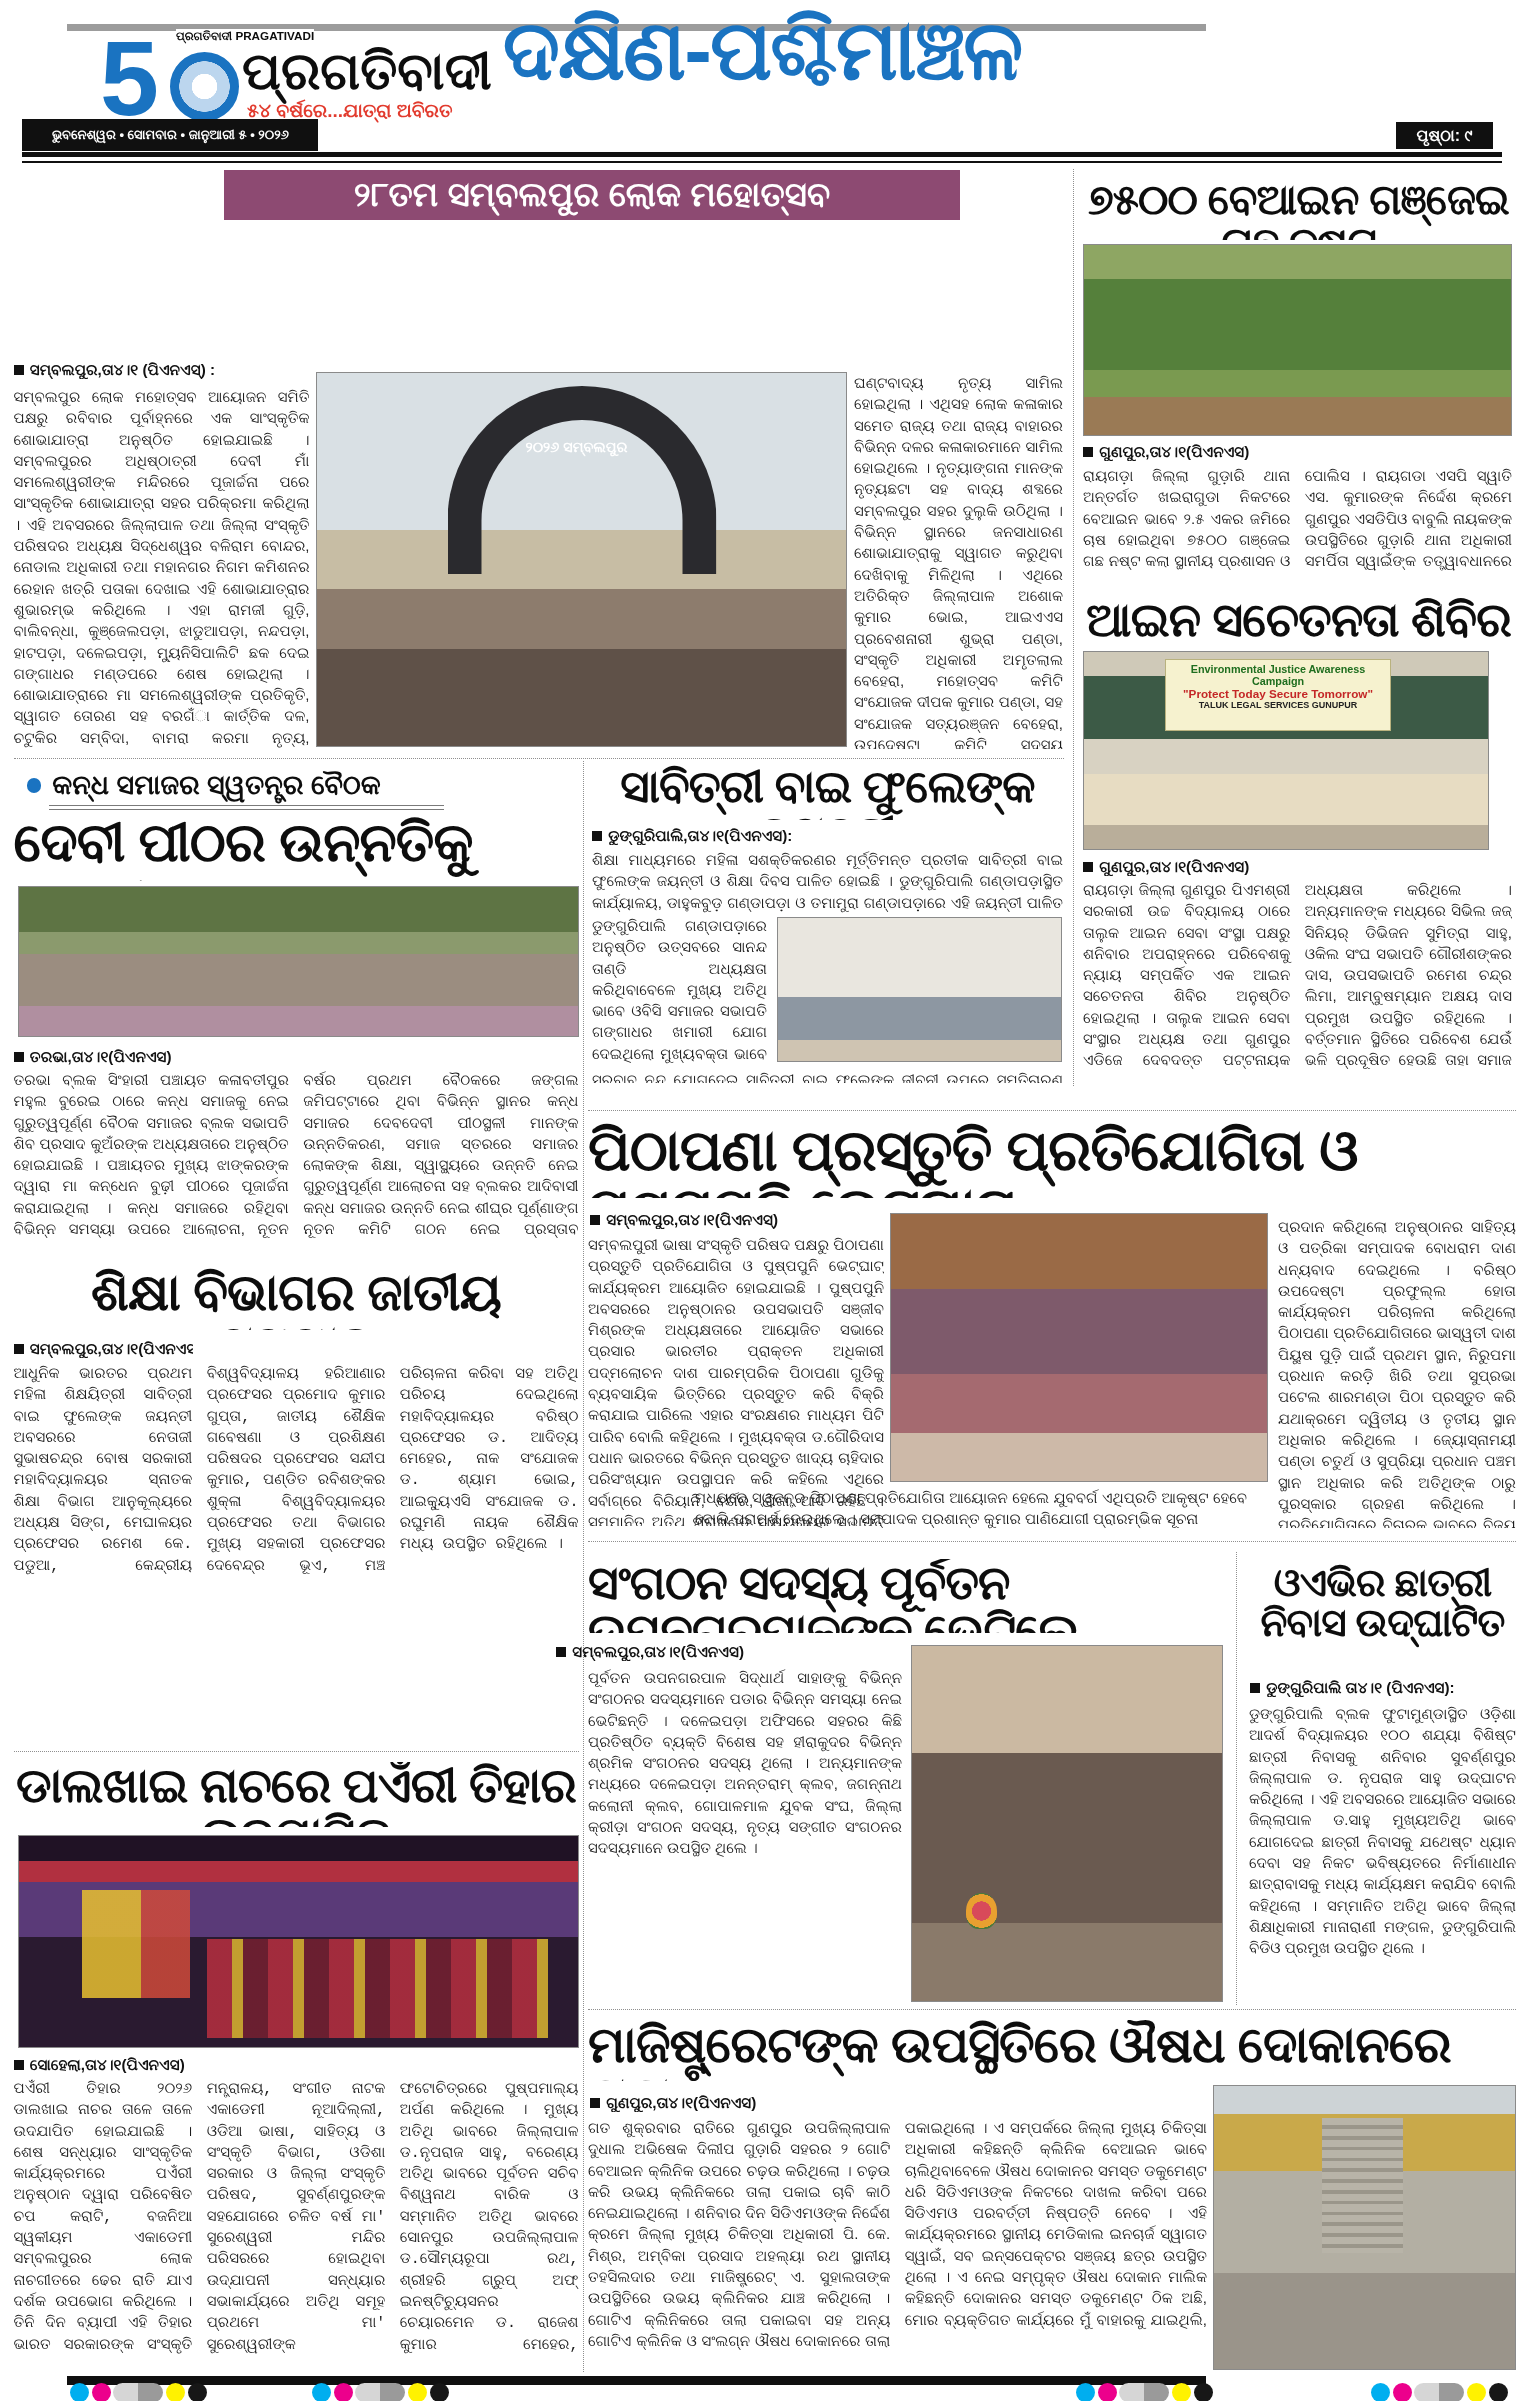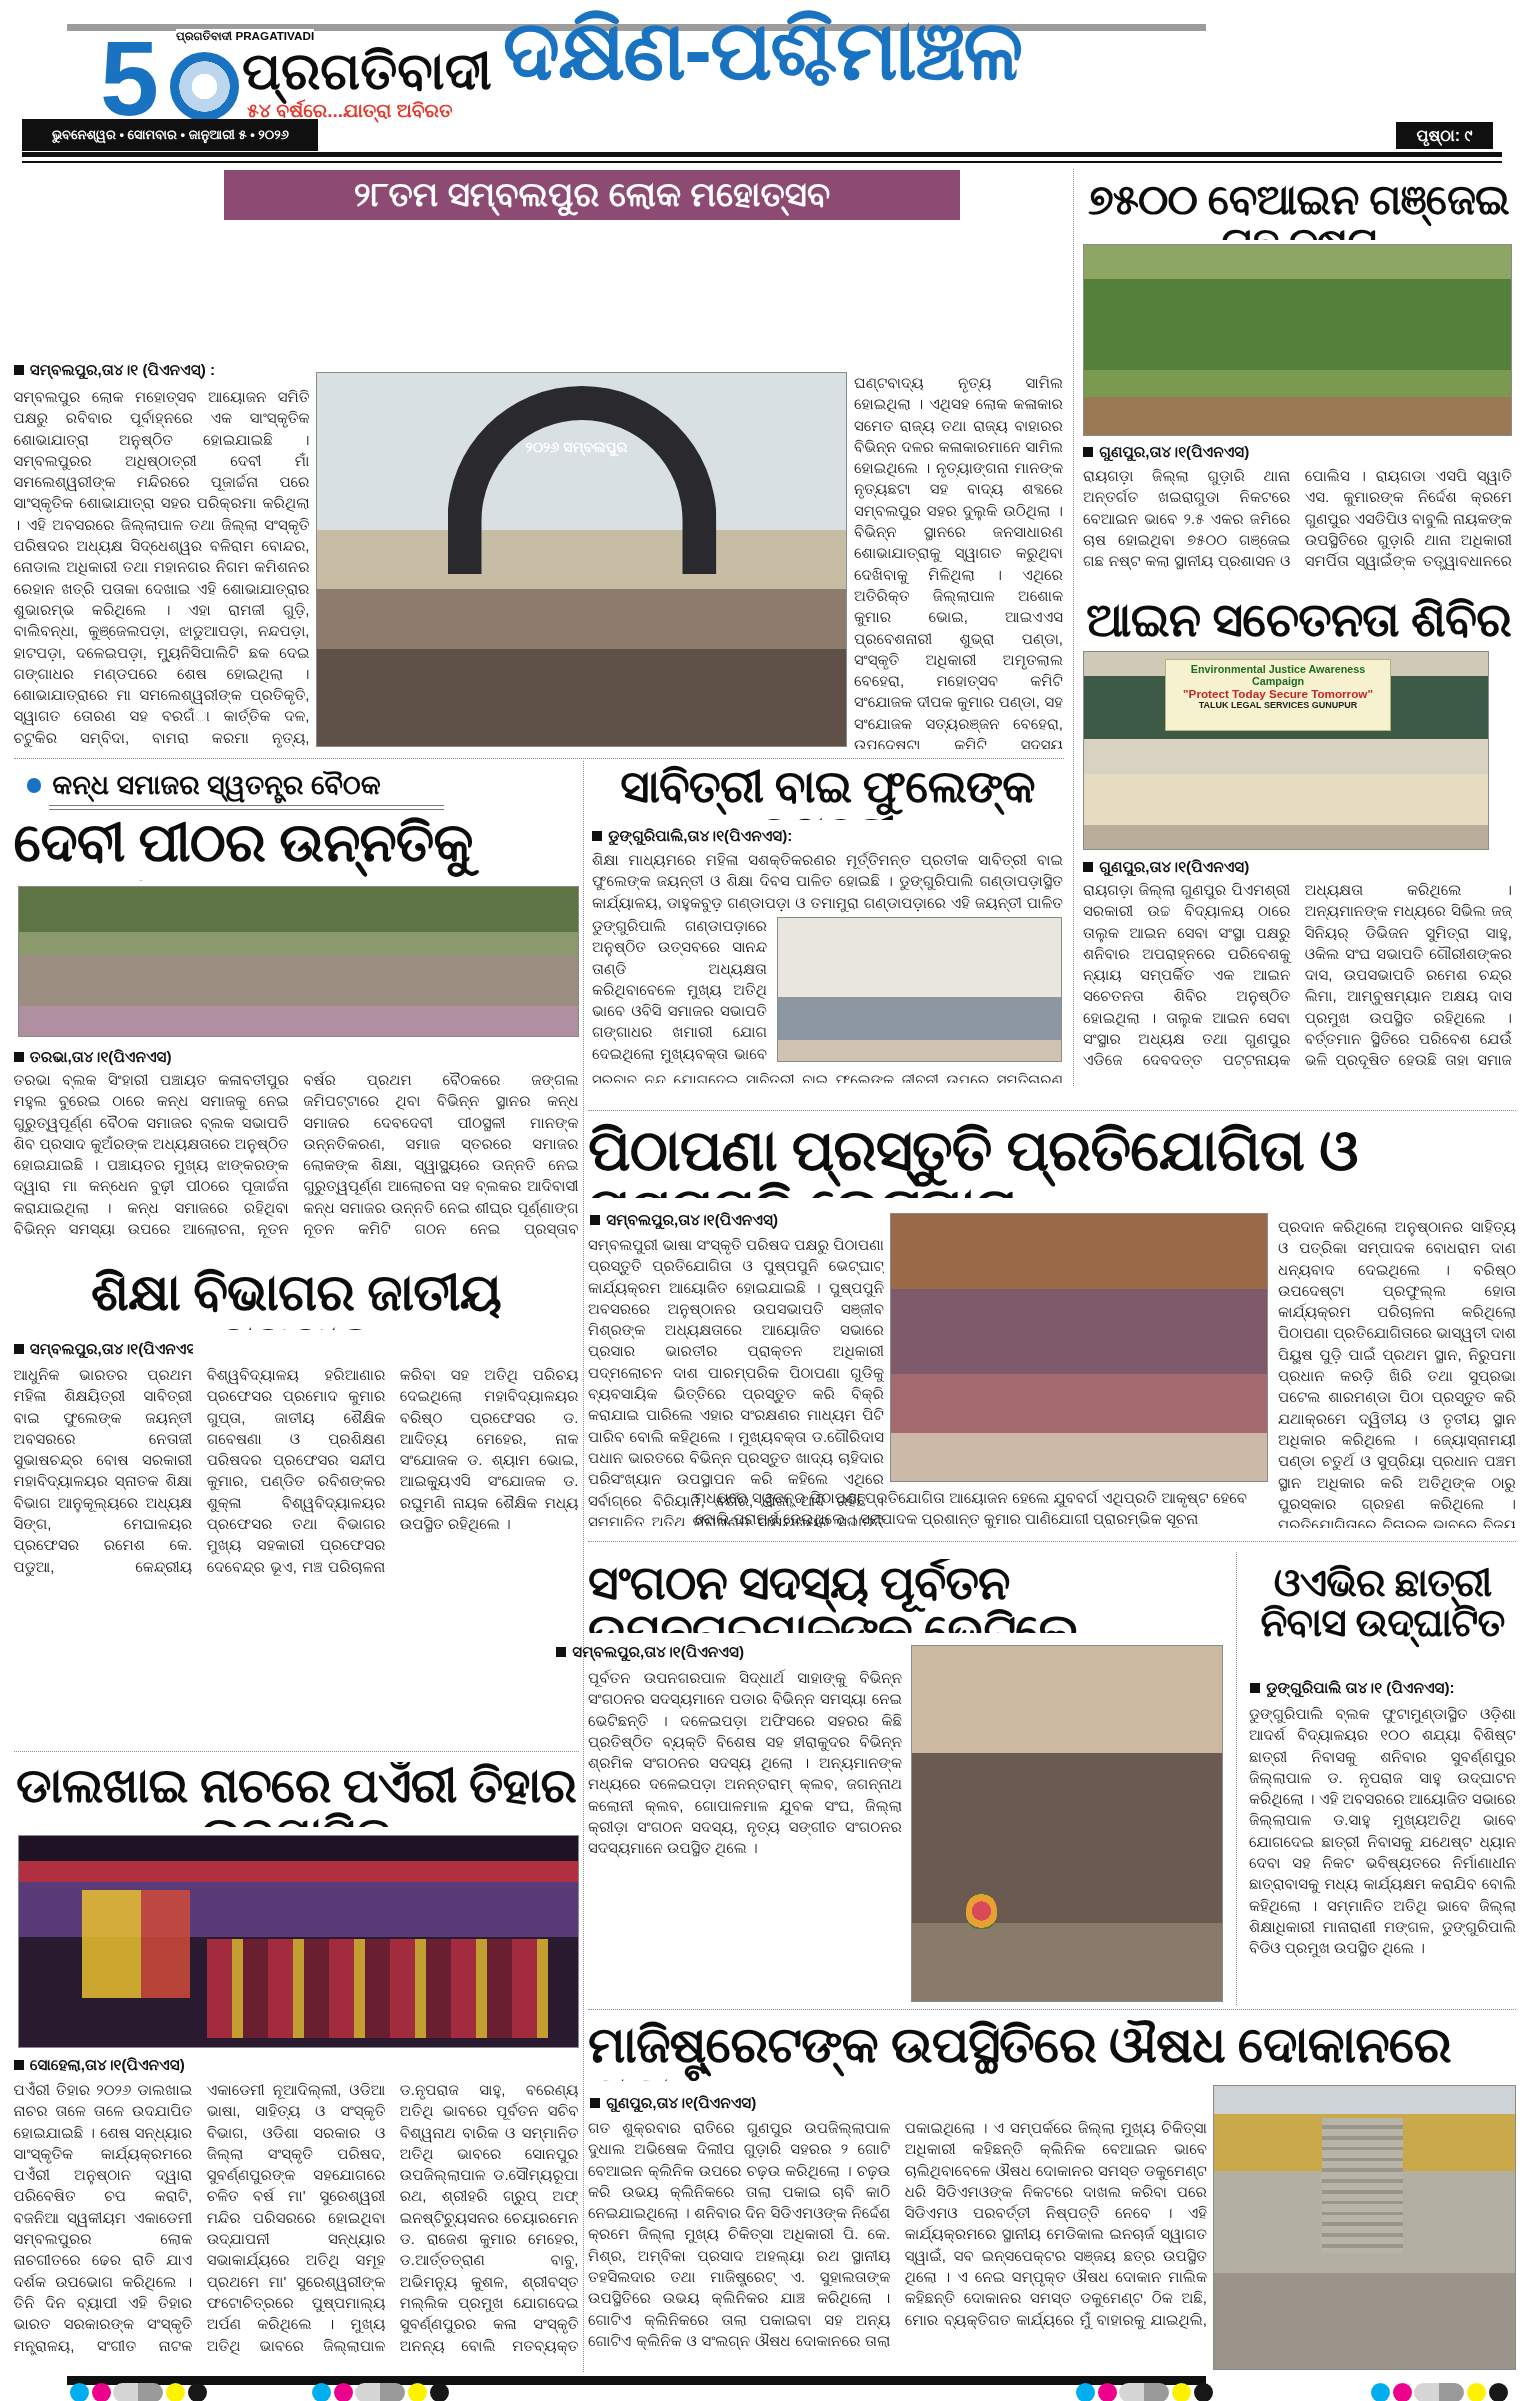--- a/index.html
+++ b/index.html
@@ -5,21 +5,21 @@
   html,body{margin:0;padding:0;background:#e9e9e9;}
   #page{position:relative;width:1525px;height:2401px;background:#ffffff;margin:0 auto;
         font-family:"Liberation Sans","DejaVu Sans",sans-serif;color:#1b1b1b;overflow:hidden;}
   .abs{position:absolute;}
   .hl{font-weight:bold;color:#0d0d0d;letter-spacing:-0.9px;line-height:1.02;overflow:hidden;}
   .center{text-align:center;}
   .byline{font-weight:bold;font-size:15.2px;color:#111;white-space:nowrap;overflow:hidden;}
   .byline .sq{display:inline-block;width:10px;height:10px;background:#111;margin-right:6.3px;}
   .body-txt{font-size:15px;line-height:1.42;text-align:justify;overflow:hidden;color:#1c1c1c;}
   .cols2{column-count:2;column-gap:14.4px;}
-  .cols3{column-count:3;column-gap:14.4px;}
+  .cols3{column-count:3;column-gap:14.4px;font-family:Liberation Mono, monospace;}
   .photo{position:absolute;border:0.9px solid #8a8a8a;box-sizing:border-box;overflow:hidden;}
   .vdot{position:absolute;width:0;border-left:1.8px dotted #8f8f8f;}
   .hdot{position:absolute;height:0;border-top:1.8px dotted #8f8f8f;}
   
   .graybar{position:absolute;left:67px;top:24px;width:1139px;height:7.2px;background:#9c9c9c;}
   .logo-five{position:absolute;left:100px;top:25px;font-size:106px;font-weight:bold;color:#1a73c1;line-height:1;}
   .logo-emblem{position:absolute;left:170px;top:52px;width:59px;height:59px;border-radius:50%;
       border:5.4px solid #1a73c1;background:radial-gradient(circle at 50% 50%,#ffffff 0 30%,#bcd6ee 31% 60%,#1a73c1 61% 100%);}
   .logo-mini{position:absolute;left:176px;top:29px;font-size:11.7px;font-weight:bold;color:#0d0d0d;background:#fff;}
   .logo-years{position:absolute;left:108px;top:132px;font-size:10.8px;font-weight:bold;color:#1a73c1;letter-spacing:0.9px;}

